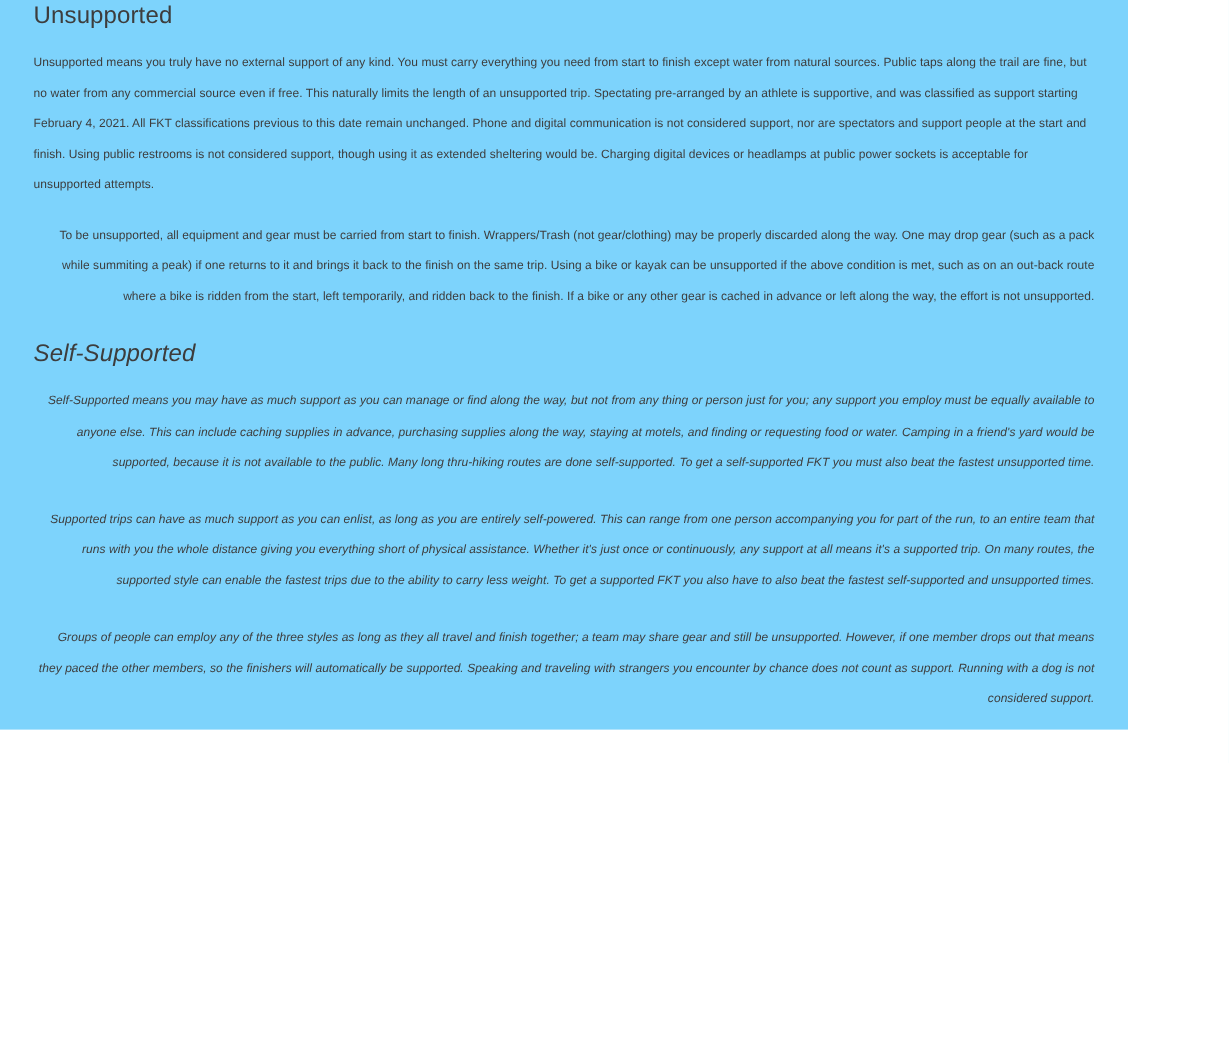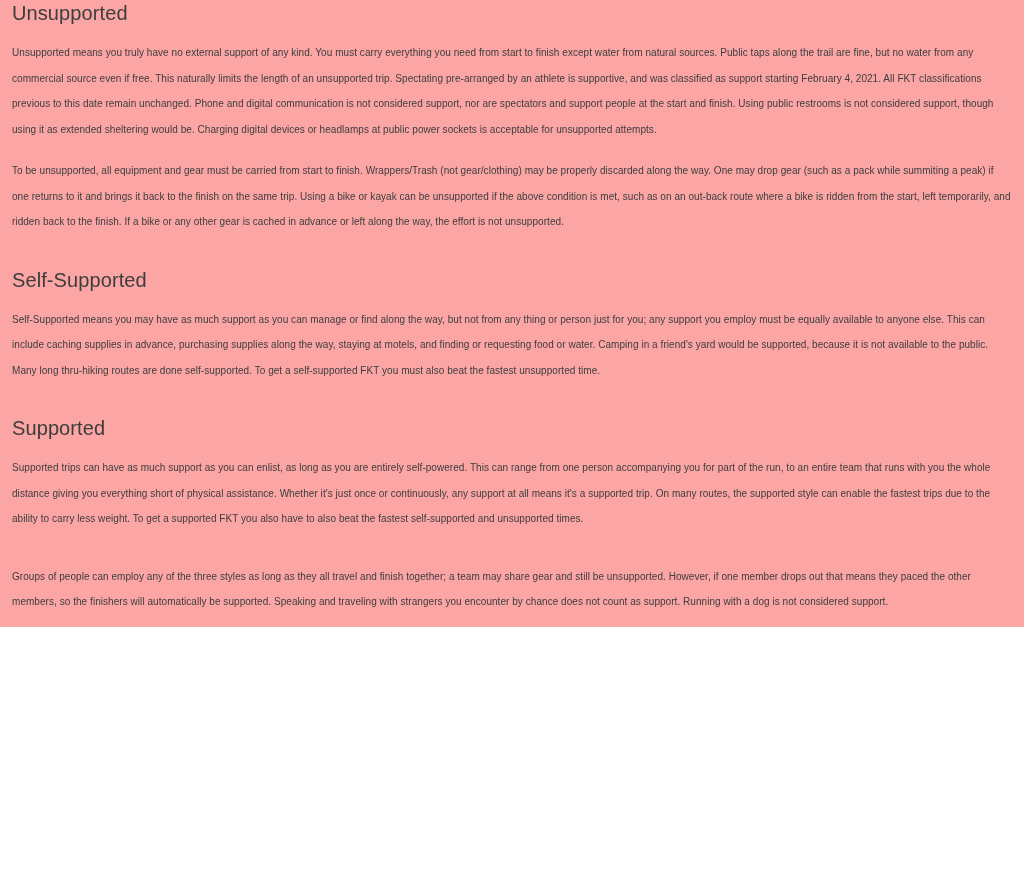--- a/index.html
+++ b/index.html
@@ -8,49 +8,51 @@
     background: #ffffff;
   }
   body {
     width: 1024px;
     min-height: 887px;
     font-family: "Liberation Sans", sans-serif;
     color: #3d3d3d;
     -webkit-font-smoothing: antialiased;
   }
   .page {
-    width: 1024px;
+    width: 940px;
     box-sizing: border-box;
-    padding: 0 12px;
-    background: #fca5a5;
+    padding: 0 28px;
+    background: #7dd3fc;
   }
   h2.section-heading {
     font-size: 20px;
     font-weight: 400;
     color: #3d3d3d;
     margin: 0 0 14px 0;
     line-height: 1.3;
     letter-spacing: 0.1px;
   }
   .section {
     margin-bottom: 0;
   }
   .section + .section {
-    margin-top: 32px;
+    margin-top: 22px;
+    font-style: italic;
   }
   p.para {
     font-size: 10px;
     line-height: 25.5px;
     margin: 0 0 16px 0;
     color: #3d3d3d;
     text-align: left;
     letter-spacing: 0.05px;
   }
   p.para:last-child {
     margin-bottom: 0;
+    text-align: right;
   }
   .first-heading {
     margin-top: 8px;
   }
   .spacer-bottom {
     height: 12px;
   }
 </style>
 </head>
 <body>
@@ -62,21 +64,20 @@
     <p class="para">Unsupported means you truly have no external support of any kind. You must carry everything you need from start to finish except water from natural sources. Public taps along the trail are fine, but no water from any commercial source even if free. This naturally limits the length of an unsupported trip. Spectating pre-arranged by an athlete is supportive, and was classified as support starting February 4, 2021. All FKT classifications previous to this date remain unchanged. Phone and digital communication is not considered support, nor are spectators and support people at the start and finish. Using public restrooms is not considered support, though using it as extended sheltering would be. Charging digital devices or headlamps at public power sockets is acceptable for unsupported attempts.</p>
     <p class="para">To be unsupported, all equipment and gear must be carried from start to finish. Wrappers/Trash (not gear/clothing) may be properly discarded along the way. One may drop gear (such as a pack while summiting a peak) if one returns to it and brings it back to the finish on the same trip. Using a bike or kayak can be unsupported if the above condition is met, such as on an out-back route where a bike is ridden from the start, left temporarily, and ridden back to the finish. If a bike or any other gear is cached in advance or left along the way, the effort is not unsupported.</p>
   </div>
 
   <div class="section">
     <h2 class="section-heading">Self-Supported</h2>
     <p class="para">Self-Supported means you may have as much support as you can manage or find along the way, but not from any thing or person just for you; any support you employ must be equally available to anyone else. This can include caching supplies in advance, purchasing supplies along the way, staying at motels, and finding or requesting food or water. Camping in a friend's yard would be supported, because it is not available to the public. Many long thru-hiking routes are done self-supported. To get a self-supported FKT you must also beat the fastest unsupported time.</p>
   </div>
 
   <div class="section">
-    <h2 class="section-heading">Supported</h2>
     <p class="para">Supported trips can have as much support as you can enlist, as long as you are entirely self-powered. This can range from one person accompanying you for part of the run, to an entire team that runs with you the whole distance giving you everything short of physical assistance. Whether it's just once or continuously, any support at all means it's a supported trip. On many routes, the supported style can enable the fastest trips due to the ability to carry less weight. To get a supported FKT you also have to also beat the fastest self-supported and unsupported times.</p>
   </div>
 
   <div class="section">
     <p class="para">Groups of people can employ any of the three styles as long as they all travel and finish together; a team may share gear and still be unsupported. However, if one member drops out that means they paced the other members, so the finishers will automatically be supported. Speaking and traveling with strangers you encounter by chance does not count as support. Running with a dog is not considered support.</p>
   </div>
 
   <div class="spacer-bottom"></div>
 </div>
 

